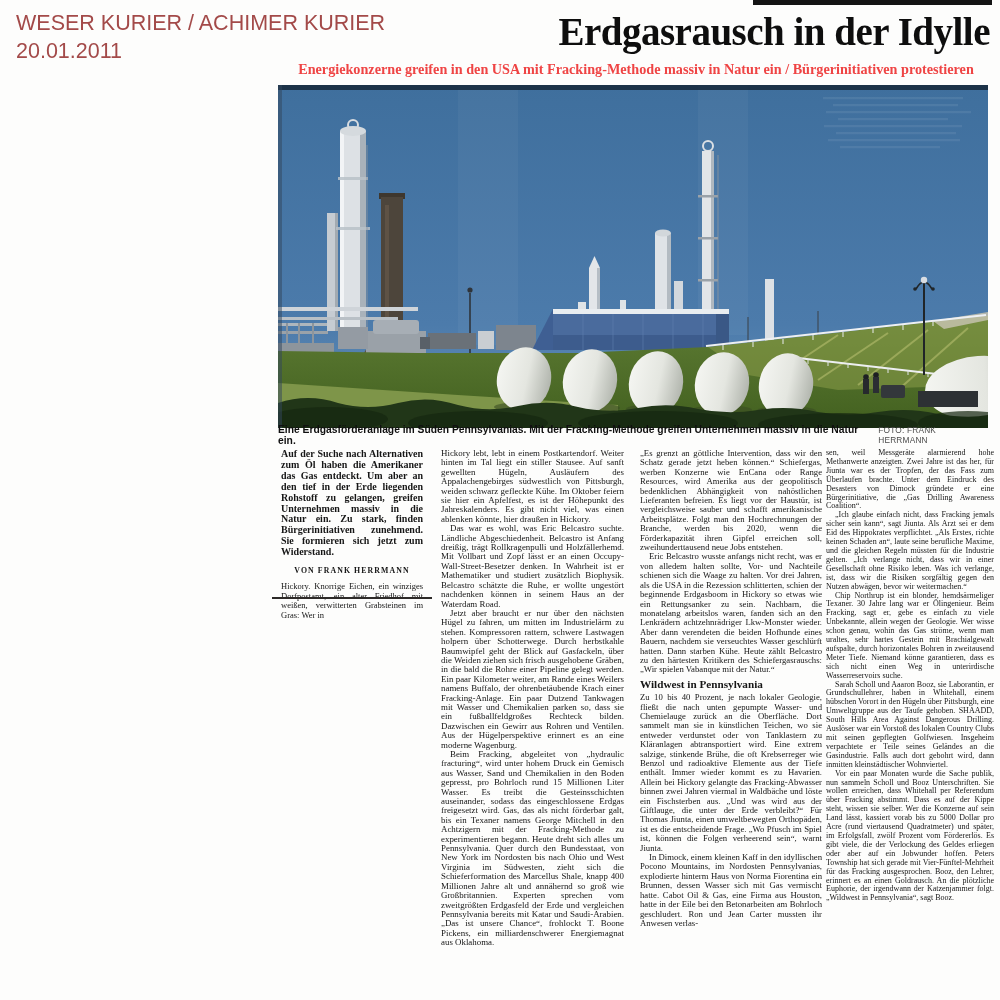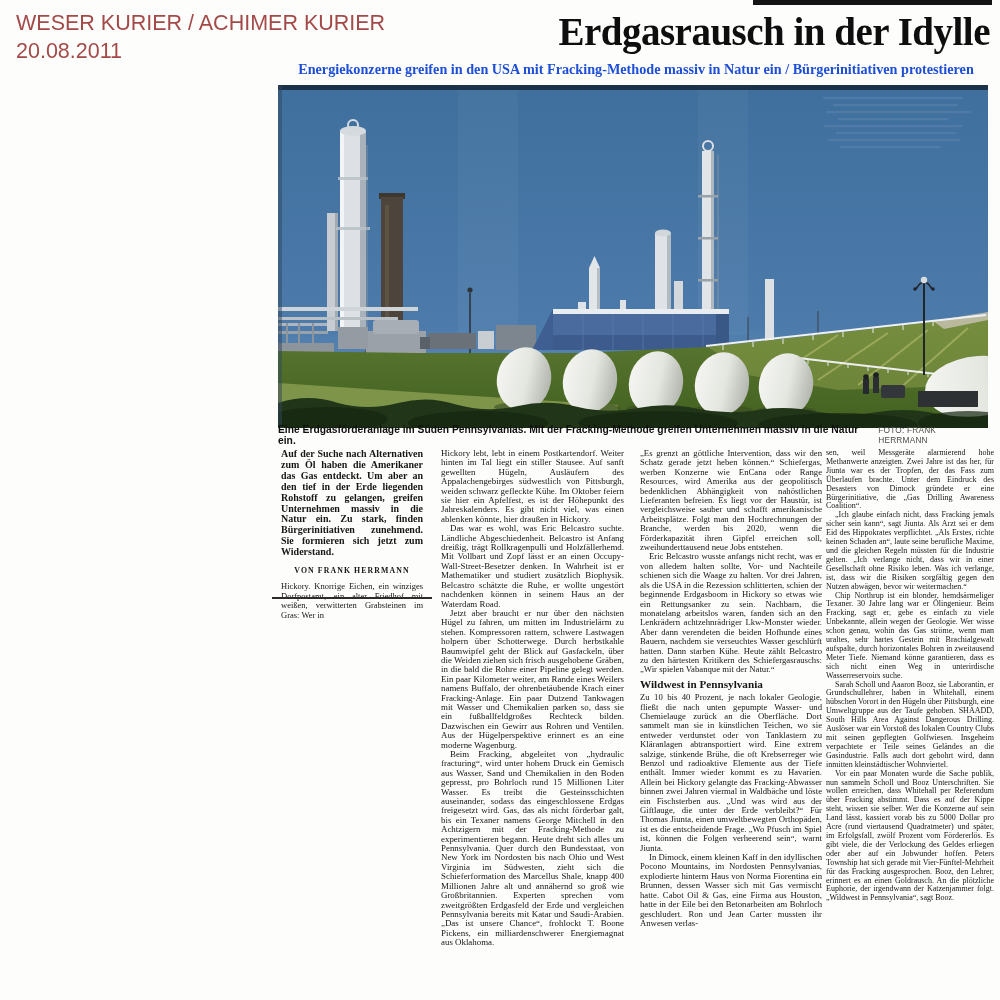--- a/index.html
+++ b/index.html
@@ -6,21 +6,21 @@
   body{background:#ffffff;}
   .page{position:relative;width:1000px;height:1000px;background:#fdfdfc;overflow:hidden;
         font-family:"Liberation Serif",serif;color:#161616;}
   .masthead{position:absolute;left:16px;top:10px;
         font-family:"Liberation Sans",sans-serif;font-size:21.5px;line-height:1.30;
         color:#a34a49;white-space:pre-line;}
   .topbar{position:absolute;left:753px;top:0;width:239px;height:5px;background:#141414;}
   .headline{position:absolute;left:340px;top:12px;width:650px;text-align:right;
         font-weight:bold;font-size:39px;line-height:1.05;letter-spacing:-0.5px;color:#0e0e0e;}
   .subheadline{position:absolute;left:288px;top:61px;width:696px;text-align:center;
-        font-weight:bold;font-size:14.2px;color:#1d4ed8;}
+        font-weight:bold;font-size:14.2px;color:#ef4444;}
   .photo{position:absolute;left:278px;top:85px;width:710px;height:343px;overflow:hidden;background:#46759f;}
   .photo svg{display:block;width:710px;height:343px;}
   .caption-row{position:absolute;left:278px;top:424px;width:710px;display:flex;
         justify-content:space-between;align-items:baseline;
         font-family:"Liberation Sans",sans-serif;}
   .caption{font-weight:bold;font-size:10.3px;color:#101010;}
   .credit{font-size:8.3px;color:#4a4a4a;letter-spacing:.2px;}
   .col{position:absolute;top:449px;height:551px;overflow:hidden;text-align:justify;}
   .col p{margin:0;text-indent:9px;}
   .col p.cont{text-indent:0;}
@@ -34,21 +34,21 @@
   .col2{left:441px;width:183px;font-size:8.9px;line-height:9.4px;}
   .col3{left:640px;width:182px;font-size:8.7px;line-height:9.4px;}
   .col4{left:826px;width:168px;font-size:8px;line-height:8.9px;}
   .subhead2{text-align:left;font-weight:bold;font-size:11.2px;margin:5px 0 4px 0;}
 </style>
 </head>
 <body>
 
 <div class="page">
 
-  <div class="masthead"><span>WESER KURIER / ACHIMER KURIER</span><br><span>20.08.2011</span></div>
+  <div class="masthead"><span>WESER KURIER / ACHIMER KURIER</span><br><span>20.01.2011</span></div>
 
   <div class="topbar"></div>
 
   <div class="headline">Erdgasrausch in der Idylle</div>
   <div class="subheadline">Energiekonzerne greifen in den USA mit Fracking-Methode massiv in Natur ein / Bürgerinitiativen protestieren</div>
 
   <div class="photo">
     <svg viewBox="0 0 710 343" xmlns="http://www.w3.org/2000/svg">
       <defs>
         <linearGradient id="sky" x1="0" y1="0" x2="0" y2="1">

